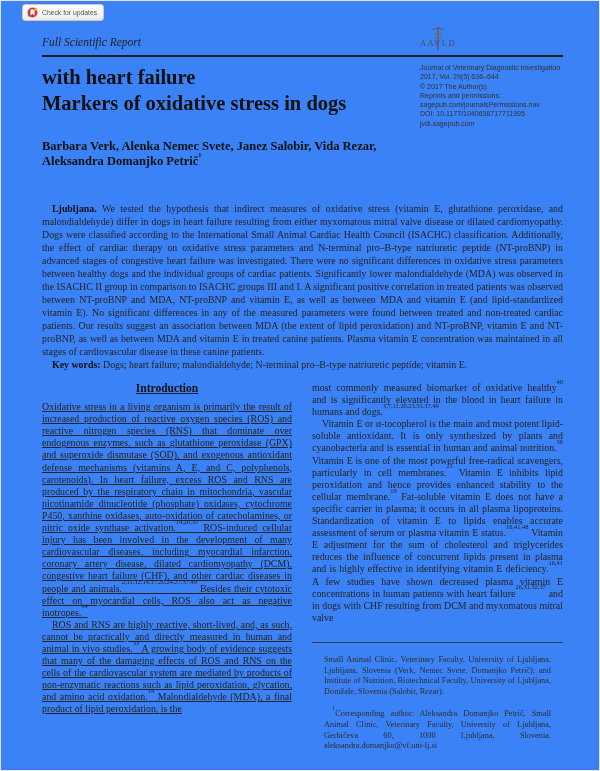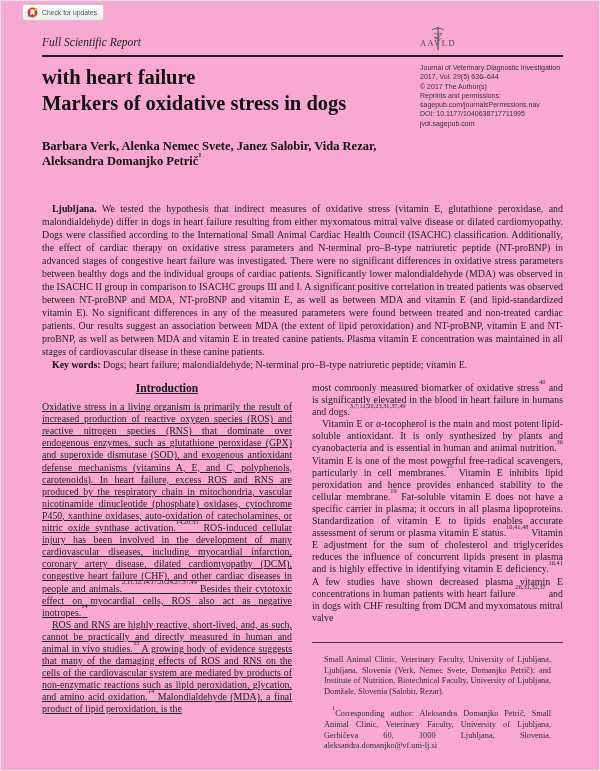--- a/index.html
+++ b/index.html
@@ -7,21 +7,21 @@
     width:600px;height:771px;
     background:#fff;
     font-family:"Liberation Serif","DejaVu Serif",serif;
     color:#2a2a2a;
     position:relative;
     overflow:hidden;
   }
   .page{
     position:absolute;inset:0;
     box-shadow:inset 0 0 0 1px #e4e4e4, inset -2px -2px 4px rgba(0,0,0,0.04);
-    background:#f9a8d4;
+    background:#3b82f6;
   }
   
   .badge{
     position:absolute;top:4px;left:22px;
     display:flex;align-items:center;gap:4px;
     border:1px solid #c9c9c9;border-radius:3px;
     background:linear-gradient(#ffffff,#ececec);
     padding:2px 6px 2px 4px;
     font-family:"Liberation Sans","DejaVu Sans",sans-serif;
     font-size:6.8px;color:#555;
@@ -137,21 +137,21 @@
       <span>Dogs; heart failure; malondialdehyde; N-terminal pro–B-type natriuretic peptide; vitamin E.</span></p>
   </div>
 
   <div class="columns">
     <div class="col-left">
       <h2 class="section-heading">Introduction</h2>
       <p><span>Oxidative stress in a living organism is primarily the result of increased production of reactive oxygen species (ROS) and reactive nitrogen species (RNS) that dominate over endogenous enzymes, such as glutathione peroxidase (GPX) and superoxide dismutase (SOD), and exogenous antioxidant defense mechanisms (vitamins A, E, and C, polyphenols, carotenoids). In heart failure, excess ROS and RNS are produced by the respiratory chain in mitochondria, vascular nicotinamide dinucleotide (phosphate) oxidases, cytochrome P450, xanthine oxidases, auto-oxidation of catecholamines, or nitric oxide synthase activation.</span><sup>14,20,35</sup><span> ROS-induced cellular injury has been involved in the development of many cardiovascular diseases, including myocardial infarction, coronary artery disease, dilated cardiomyopathy (DCM), congestive heart failure (CHF), and other cardiac diseases in people and animals.</span><sup>2,11,12,14,17,20,24,27,37,49</sup><span> Besides their cytotoxic effect on myocardial cells, ROS also act as negative inotropes.</span><sup>14</sup></p>
       <p class="indent"><span>ROS and RNS are highly reactive, short-lived, and, as such, cannot be practically and directly measured in human and animal in vivo studies.</span><sup>33</sup><span> A growing body of evidence suggests that many of the damaging effects of ROS and RNS on the cells of the cardiovascular system are mediated by products of non-enzymatic reactions such as lipid peroxidation, glycation, and amino acid oxidation.</span><sup>14</sup><span> Malondialdehyde (MDA), a final product of lipid peroxidation, is the</span></p>
     </div>
     <div class="col-right">
-      <p><span>most commonly measured biomarker of oxidative stress</span><sup>40</sup><span> and is significantly elevated in the blood in heart failure in humans and dogs.</span><sup>3,7,11,20,23,31,37,49</sup></p>
+      <p><span>most commonly measured biomarker of oxidative healthy</span><sup>40</sup><span> and is significantly elevated in the blood in heart failure in humans and dogs.</span><sup>3,7,11,20,23,31,37,49</sup></p>
       <p class="indent"><span>Vitamin E or α-tocopherol is the main and most potent lipid-soluble antioxidant. It is only synthesized by plants and cyanobacteria and is essential in human and animal nutrition.</span><sup>36</sup><span> Vitamin E is one of the most powerful free-radical scavengers, particularly in cell membranes.</span><sup>25</sup><span> Vitamin E inhibits lipid peroxidation and hence provides enhanced stability to the cellular membrane.</span><sup>19</sup><span> Fat-soluble vitamin E does not have a specific carrier in plasma; it occurs in all plasma lipoproteins. Standardization of vitamin E to lipids enables accurate assessment of serum or plasma vitamin E status.</span><sup>16,41,48</sup><span> Vitamin E adjustment for the sum of cholesterol and triglycerides reduces the influence of concurrent lipids present in plasma and is highly effective in identifying vitamin E deficiency.</span><sup>16,41</sup><span> A few studies have shown decreased plasma vitamin E concentrations in human patients with heart failure</span><sup>26,31,32,37</sup><span> and in dogs with CHF resulting from DCM and myxomatous mitral valve</span></p>
     </div>
   </div>
 
   <div class="footnote">
     <div class="footnote-rule"></div>
     <p>Small Animal Clinic, Veterinary Faculty, University of Ljubljana, Ljubljana, Slovenia (Verk, Nemec Svete, Domanjko Petrič); and Institute of Nutrition, Biotechnical Faculty, University of Ljubljana, Domžale, Slovenia (Salobir, Rezar).</p>
     <p class="indent"><sup>1</sup><span>Corresponding author: Aleksandra Domanjko Petrič, Small Animal Clinic, Veterinary Faculty, University of Ljubljana, Gerbičeva 60, 1000 Ljubljana, Slovenia. aleksandra.domanjko@vf.uni-lj.si</span></p>
   </div>
 

